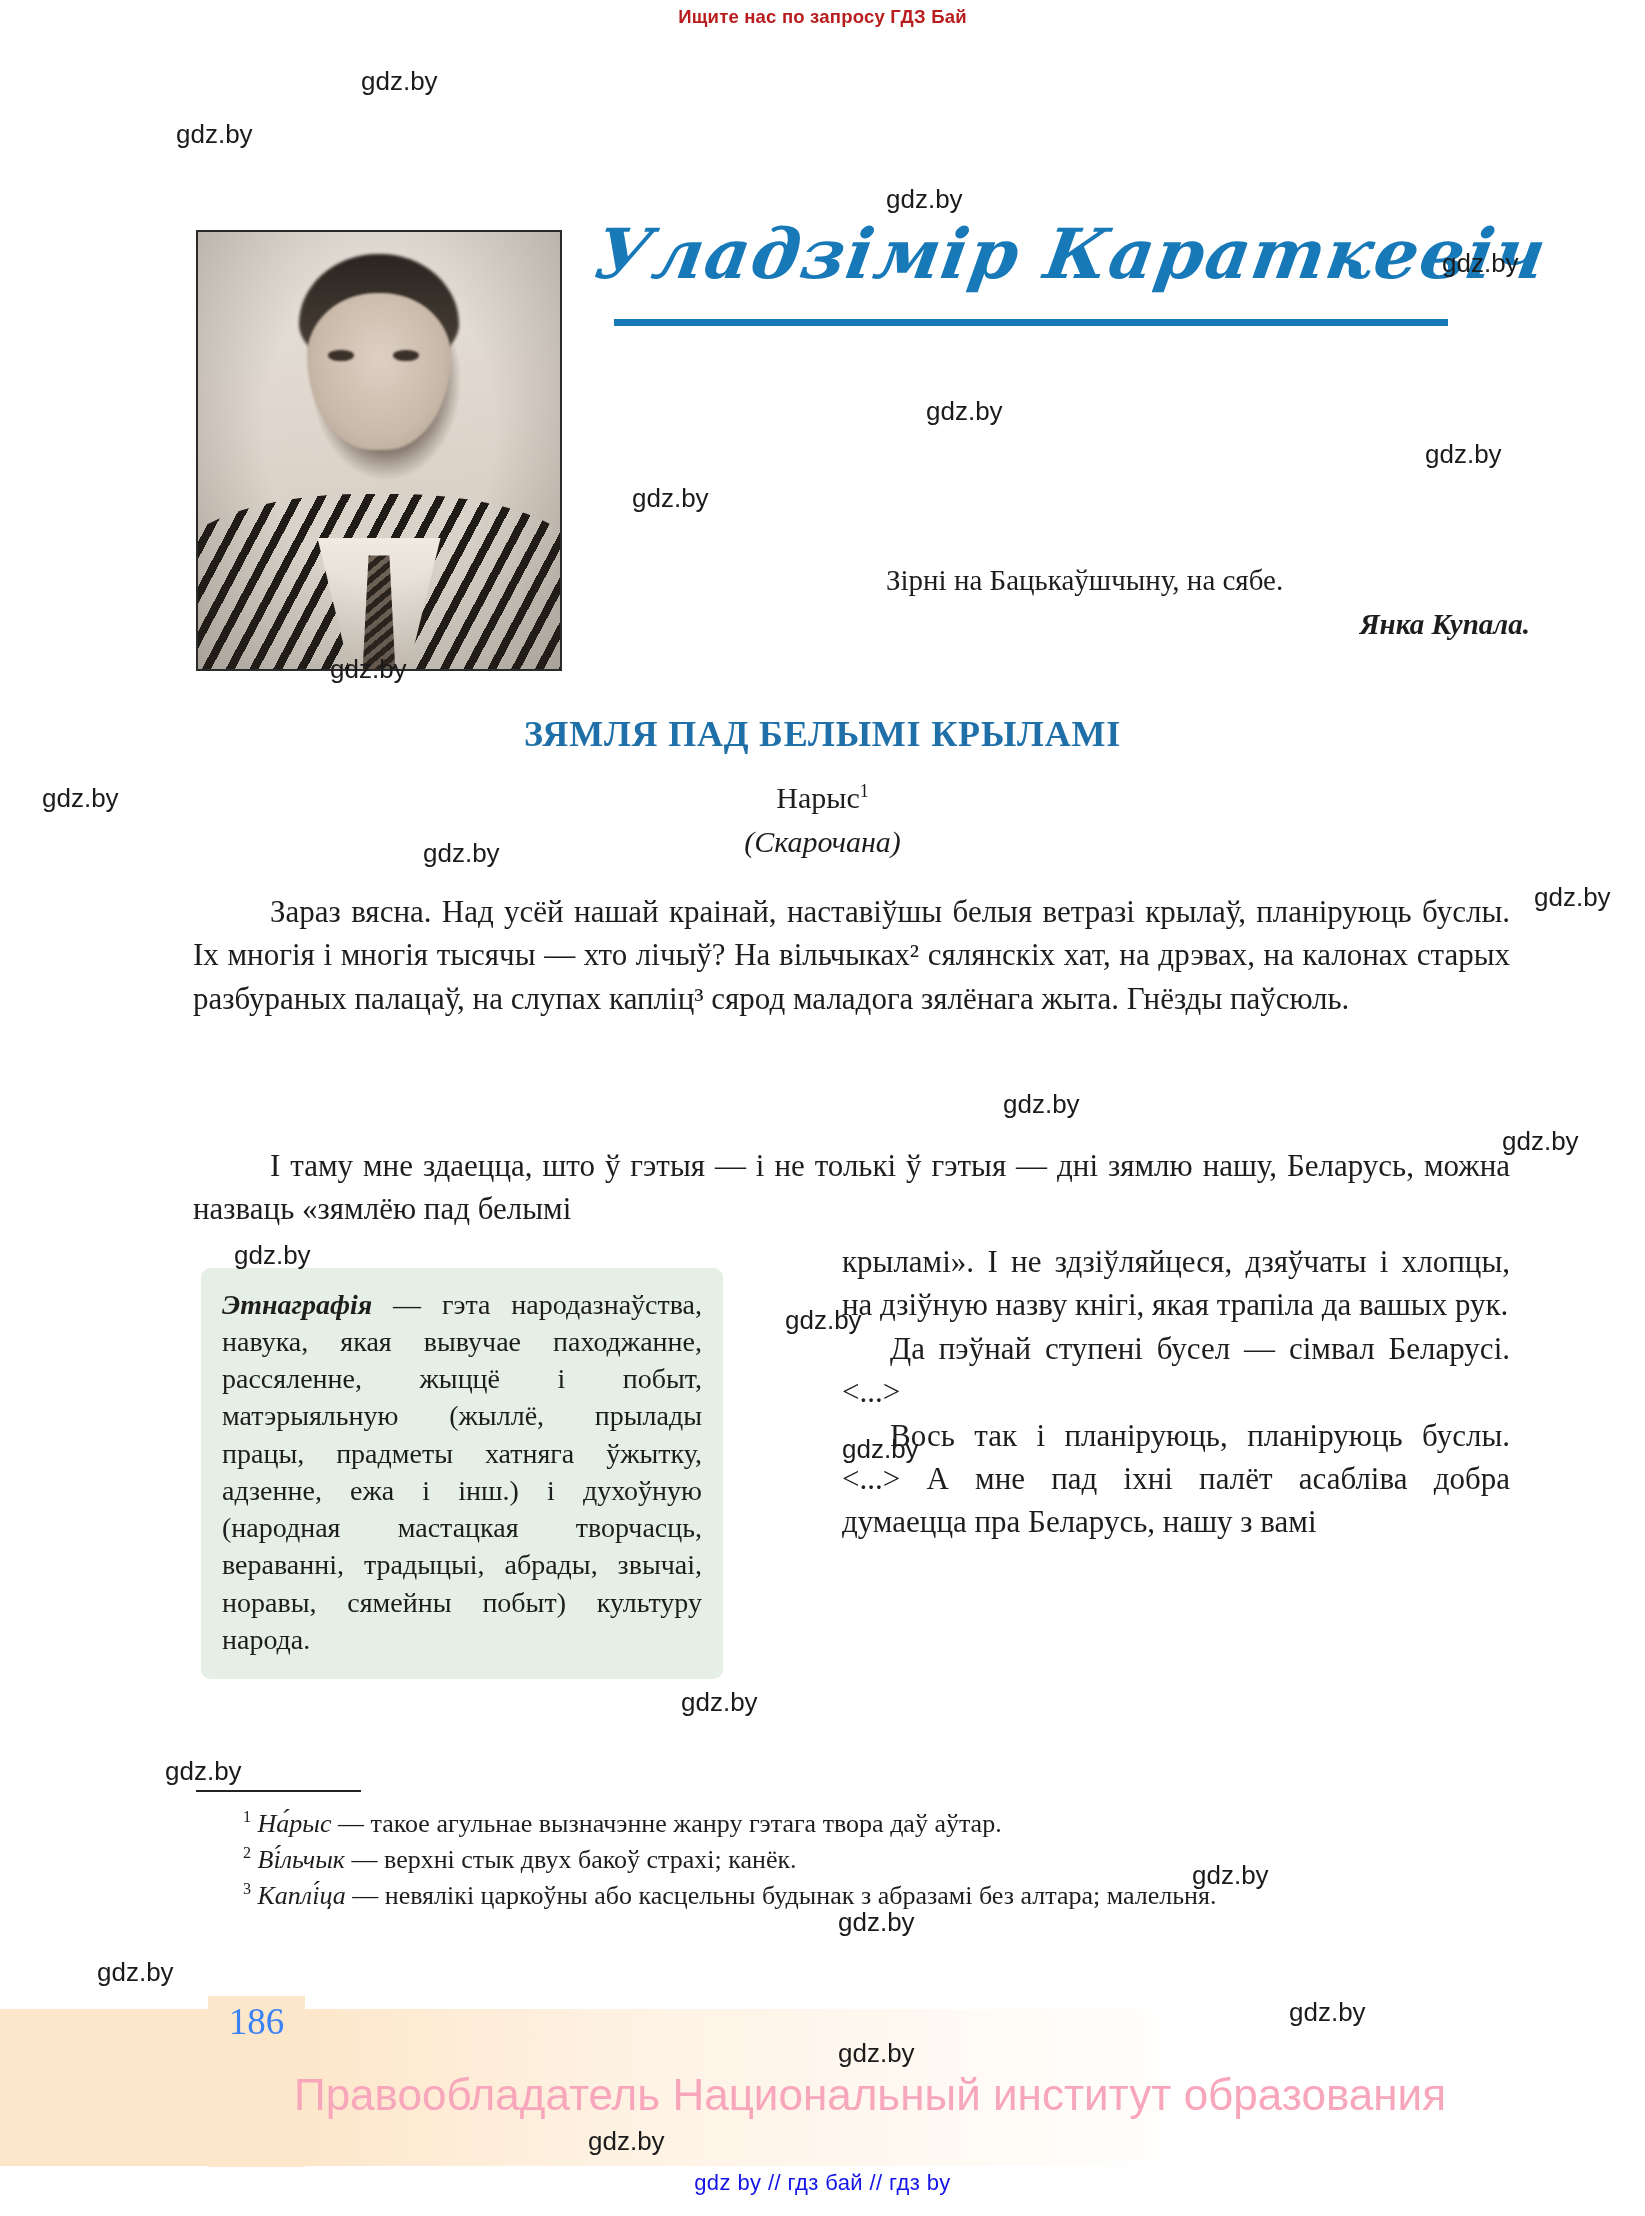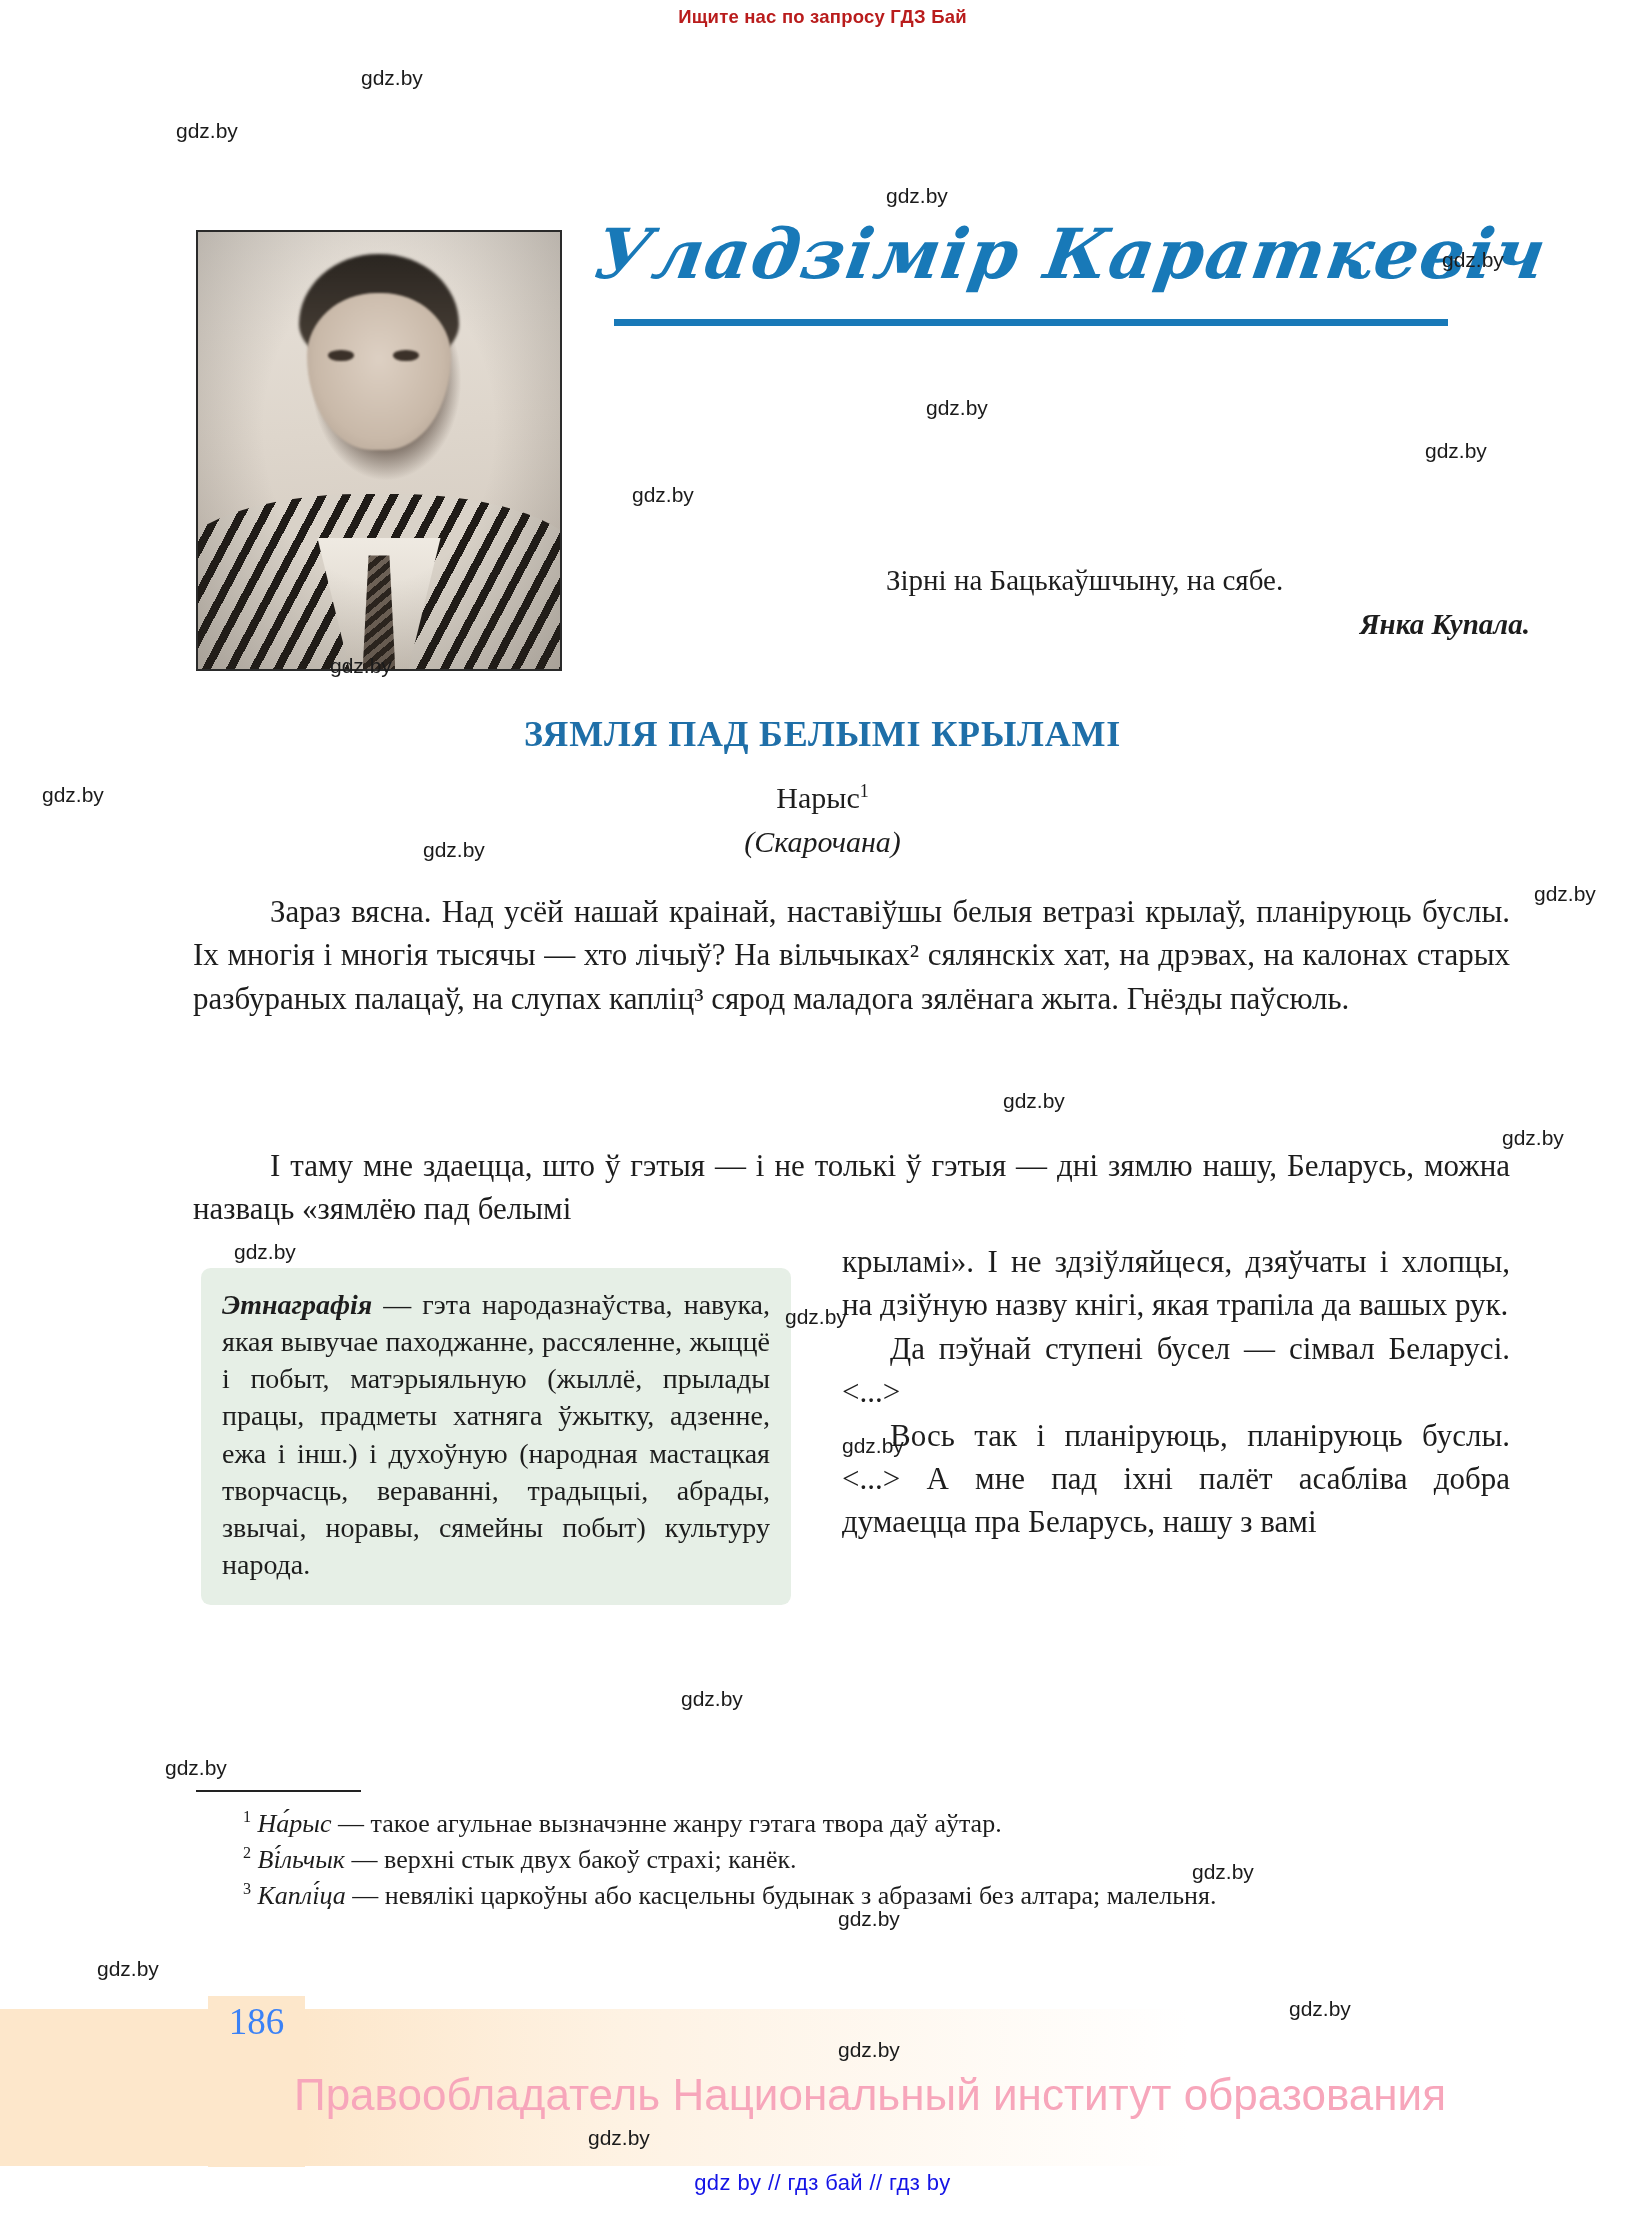--- a/index.html
+++ b/index.html
@@ -27,21 +27,21 @@
     font-weight: bold;
     color: #b91c1c;
     line-height: 34px;
     letter-spacing: 0.2px;
   }
 
   
   .wm {
     position: absolute;
     font-family: "Liberation Sans", sans-serif;
-    font-size: 21px;
+    font-size: 26px;
     color: #1b1b1b;
     white-space: nowrap;
     pointer-events: none;
   }
 
   
   .page {
     position: absolute;
     left: 0; top: 0;
     width: 1645px;
@@ -204,21 +204,21 @@
     line-height: 1.40;
     text-align: justify;
   }
   .col-right .indent { text-indent: 48px; display: block; }
 
   
   .defbox {
     position: absolute;
     left: 201px;
     top: 1268px;
-    width: 590px;
+    width: 522px;
     padding: 17.7px 21px 21px 21px;
     box-sizing: border-box;
     background: #e6efe6;
     border-radius: 9.7px;
     font-size: 28px;
     line-height: 1.33;
     text-align: justify;
   }
   .defbox .term {
     font-style: italic;

